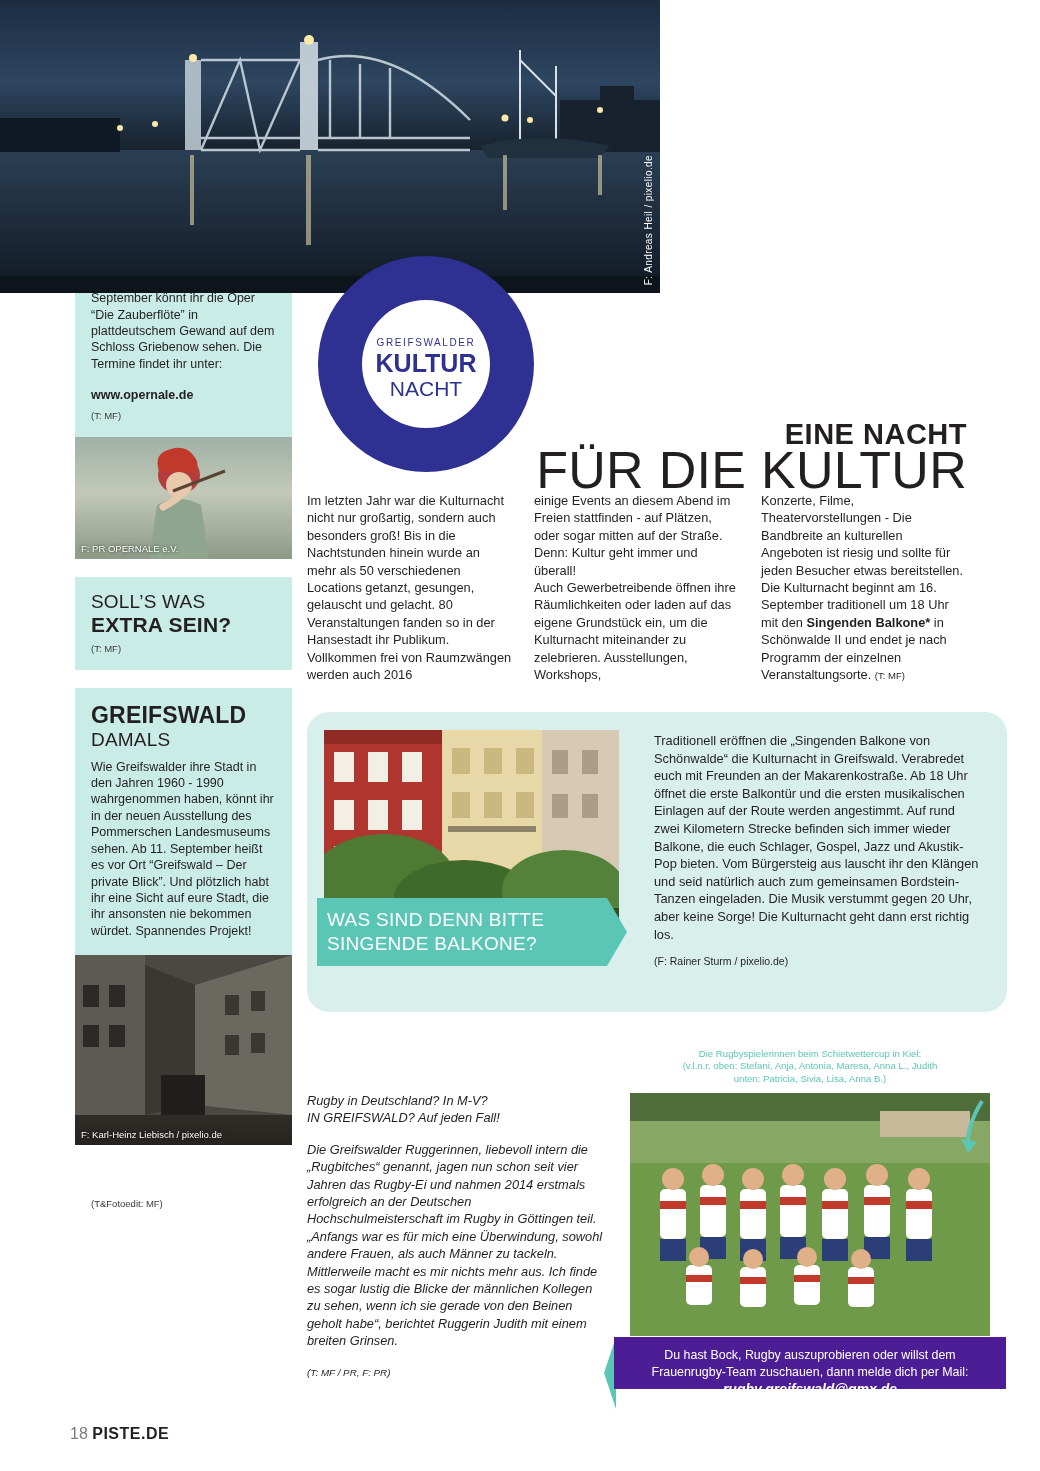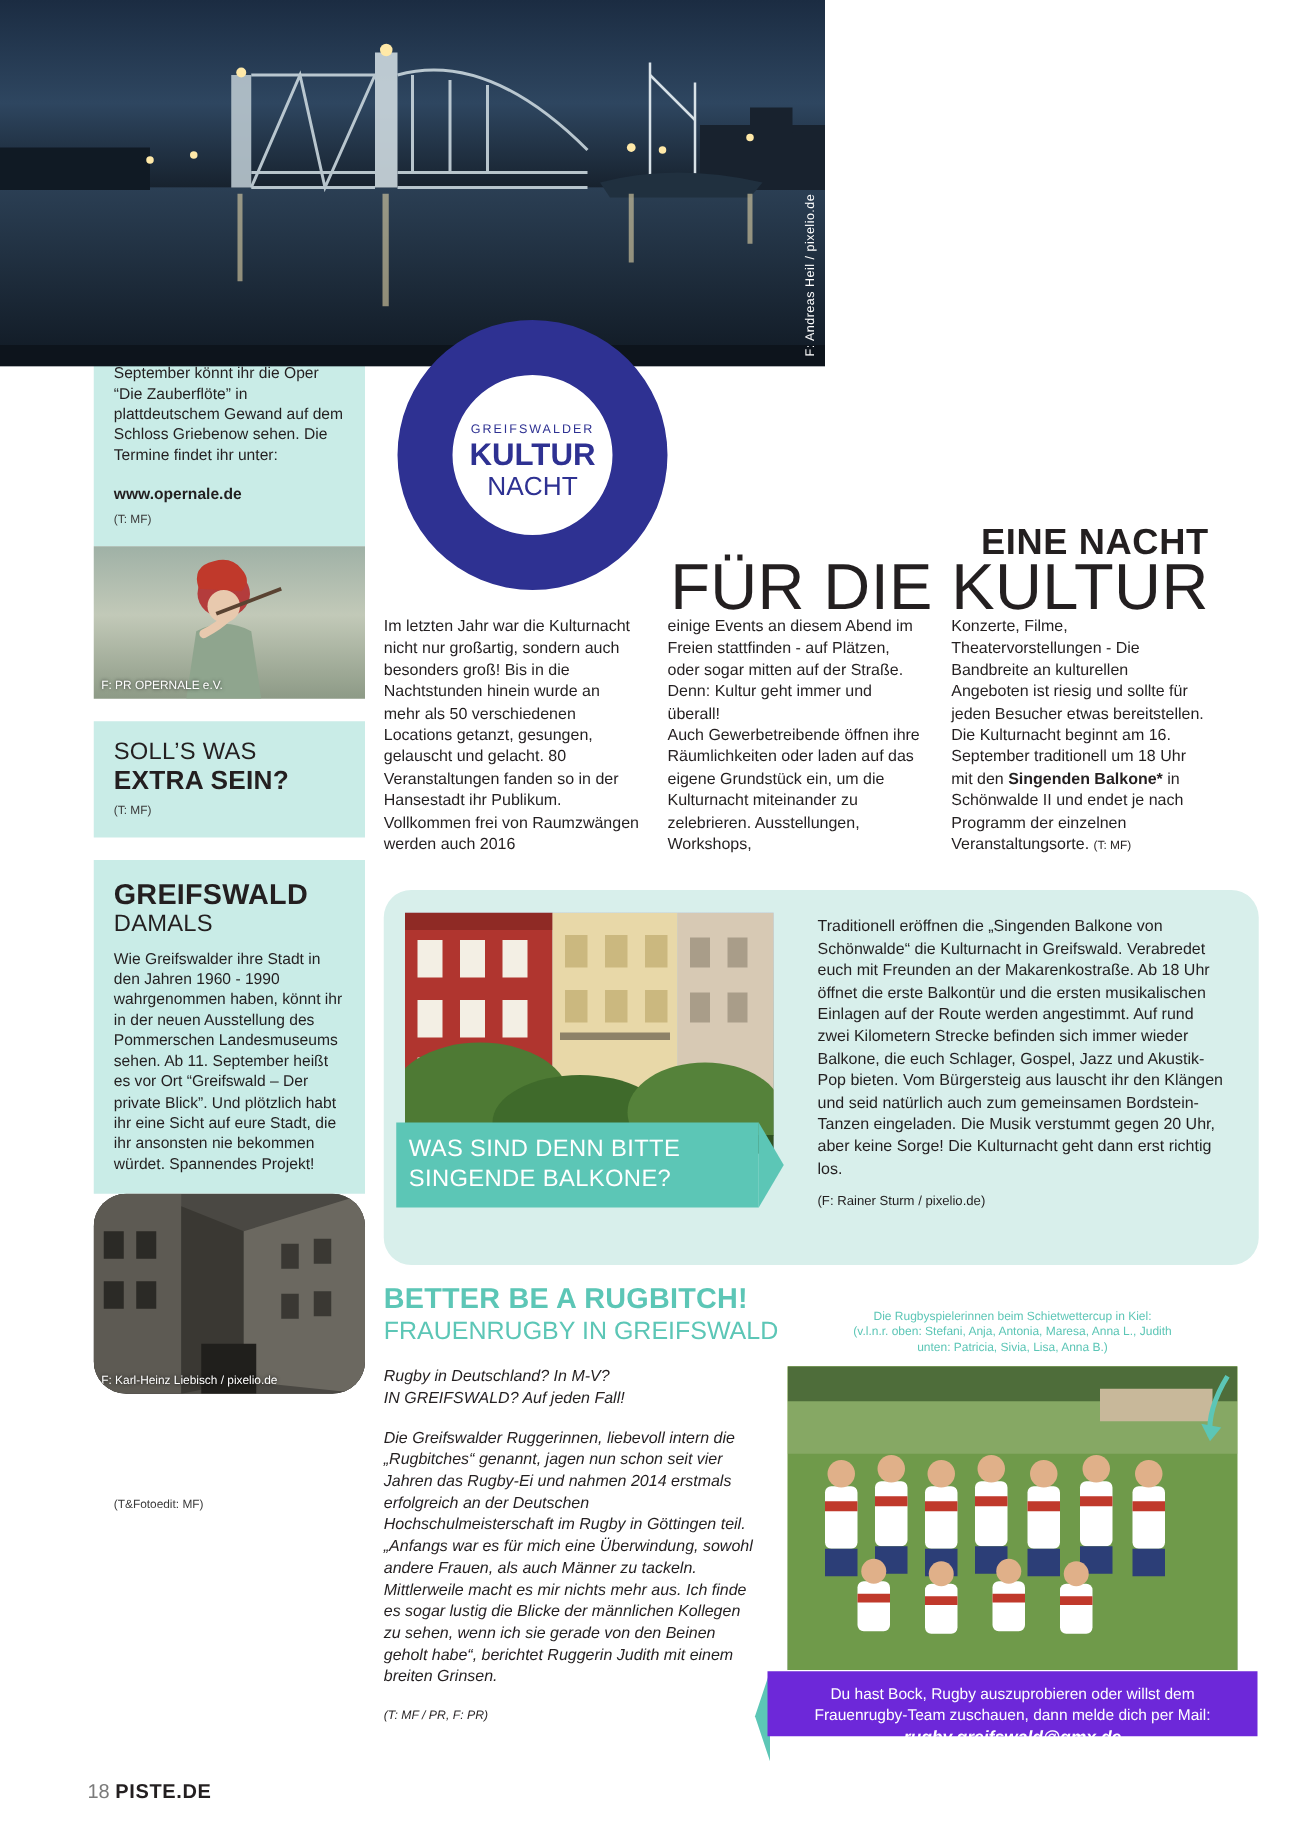--- a/index.html
+++ b/index.html
@@ -58,21 +58,21 @@
     text-shadow:0 0 3px rgba(0,0,0,.8);
   }
 
   
   .flute { height:122px; background:linear-gradient(180deg,#9fb1a6 0%, #c2c9b8 45%, #8d9a86 100%); }
   .flute .lady {
     position:absolute; left:58px; top:8px; width:96px; height:114px;
   }
 
   
-  .damals { height:160px; background:linear-gradient(180deg,#6d6a63 0%,#3c3a36 60%,#26241f 100%);border-radius:26px; }
+  .damals { height:190px; background:linear-gradient(180deg,#6d6a63 0%,#3c3a36 60%,#26241f 100%); }
 
   .hero {
     position:relative; width:660px; height:293px; overflow:hidden;
     background:linear-gradient(180deg,#1d2a3a 0%, #2a3b4d 35%, #16202c 100%);
   }
   .hero .photocredit {
     position:absolute; right:6px; bottom:8px; color:#fff; font-size:10px;
     writing-mode:vertical-rl; text-orientation:mixed; transform:rotate(180deg);
     letter-spacing:.4px;
   }
@@ -129,21 +129,21 @@
   .rugby-caption {
     position:absolute; left:630px; top:1048px; width:360px;
     font-size:9.6px; line-height:12.4px; color:#5cc6b6; text-align:center;
   }
   .rugby-photo {
     position:absolute; left:630px; top:1093px; width:360px; height:243px; overflow:hidden;
     background:linear-gradient(180deg,#9fc06e 0%, #6f9a4a 55%, #4e7a36 100%);
   }
   .rugby-cta {
     position:absolute; left:614px; top:1337px; width:392px; height:52px;
-    background:#6d28d9; color:#fff; text-align:center;
+    background:#4c1d95; color:#fff; text-align:center;
     font-size:12.4px; line-height:17px; padding:10px 14px;
   }
   .rugby-cta .mail { font-weight:bold; font-style:italic; font-size:14px; }
   .rugby-cta-tri {
     position:absolute; left:604px; top:1337px; width:0; height:0;
     border-top:36px solid transparent; border-bottom:36px solid transparent;
     border-right:12px solid #5cc6b6;
   }
 
   
@@ -384,24 +384,20 @@
       <div>WAS SIND DENN BITTE</div>
       <div>SINGENDE BALKONE?</div>
     </div>
     <div class="balkone-banner-tri"></div>
     <div class="balkone-text">
       <p style="margin:0">Traditionell eröffnen die „Singenden Balkone von Schönwalde“ die Kulturnacht in Greifswald. Verabredet euch mit Freunden an der Makarenkostraße. Ab 18 Uhr öffnet die erste Balkontür und die ersten musikalischen Einlagen auf der Route werden angestimmt. Auf rund zwei Kilometern Strecke befinden sich immer wieder Balkone, die euch Schlager, Gospel, Jazz und Akustik-Pop bieten. Vom Bürgersteig aus lauscht ihr den Klängen und seid natürlich auch zum gemeinsamen Bordstein-Tanzen eingeladen. Die Musik verstummt gegen 20 Uhr, aber keine Sorge! Die Kulturnacht geht dann erst richtig los.</p>
       <p style="margin:10px 0 0 0;font-size:10.5px;">(F: Rainer Sturm / pixelio.de)</p>
     </div>
   </div>
 
-  <div class="rugby-title">
-    <h2>BETTER BE A RUGBITCH!</h2>
-    <h3>FRAUENRUGBY IN GREIFSWALD</h3>
-  </div>
 
   <div class="rugby-body">
     <p style="white-space:pre-line;">Rugby in Deutschland? In M-V?
 IN GREIFSWALD? Auf jeden Fall!</p>
     <p>Die Greifswalder Ruggerinnen, liebevoll intern die „Rugbitches“ genannt, jagen nun schon seit vier Jahren das Rugby-Ei und nahmen 2014 erstmals erfolgreich an der Deutschen Hochschulmeisterschaft im Rugby in Göttingen teil. „Anfangs war es für mich eine Überwindung, sowohl andere Frauen, als auch Männer zu tackeln. Mittlerweile macht es mir nichts mehr aus. Ich finde es sogar lustig die Blicke der männlichen Kollegen zu sehen, wenn ich sie gerade von den Beinen geholt habe“, berichtet Ruggerin Judith mit einem breiten Grinsen.</p>
     <p style="font-size:9.8px;margin:0;">(T: MF / PR, F: PR)</p>
   </div>
 
   <div class="rugby-caption" style="white-space:pre-line;">Die Rugbyspielerinnen beim Schietwettercup in Kiel:
 (v.l.n.r. oben: Stefani, Anja, Antonia, Maresa, Anna L., Judith

